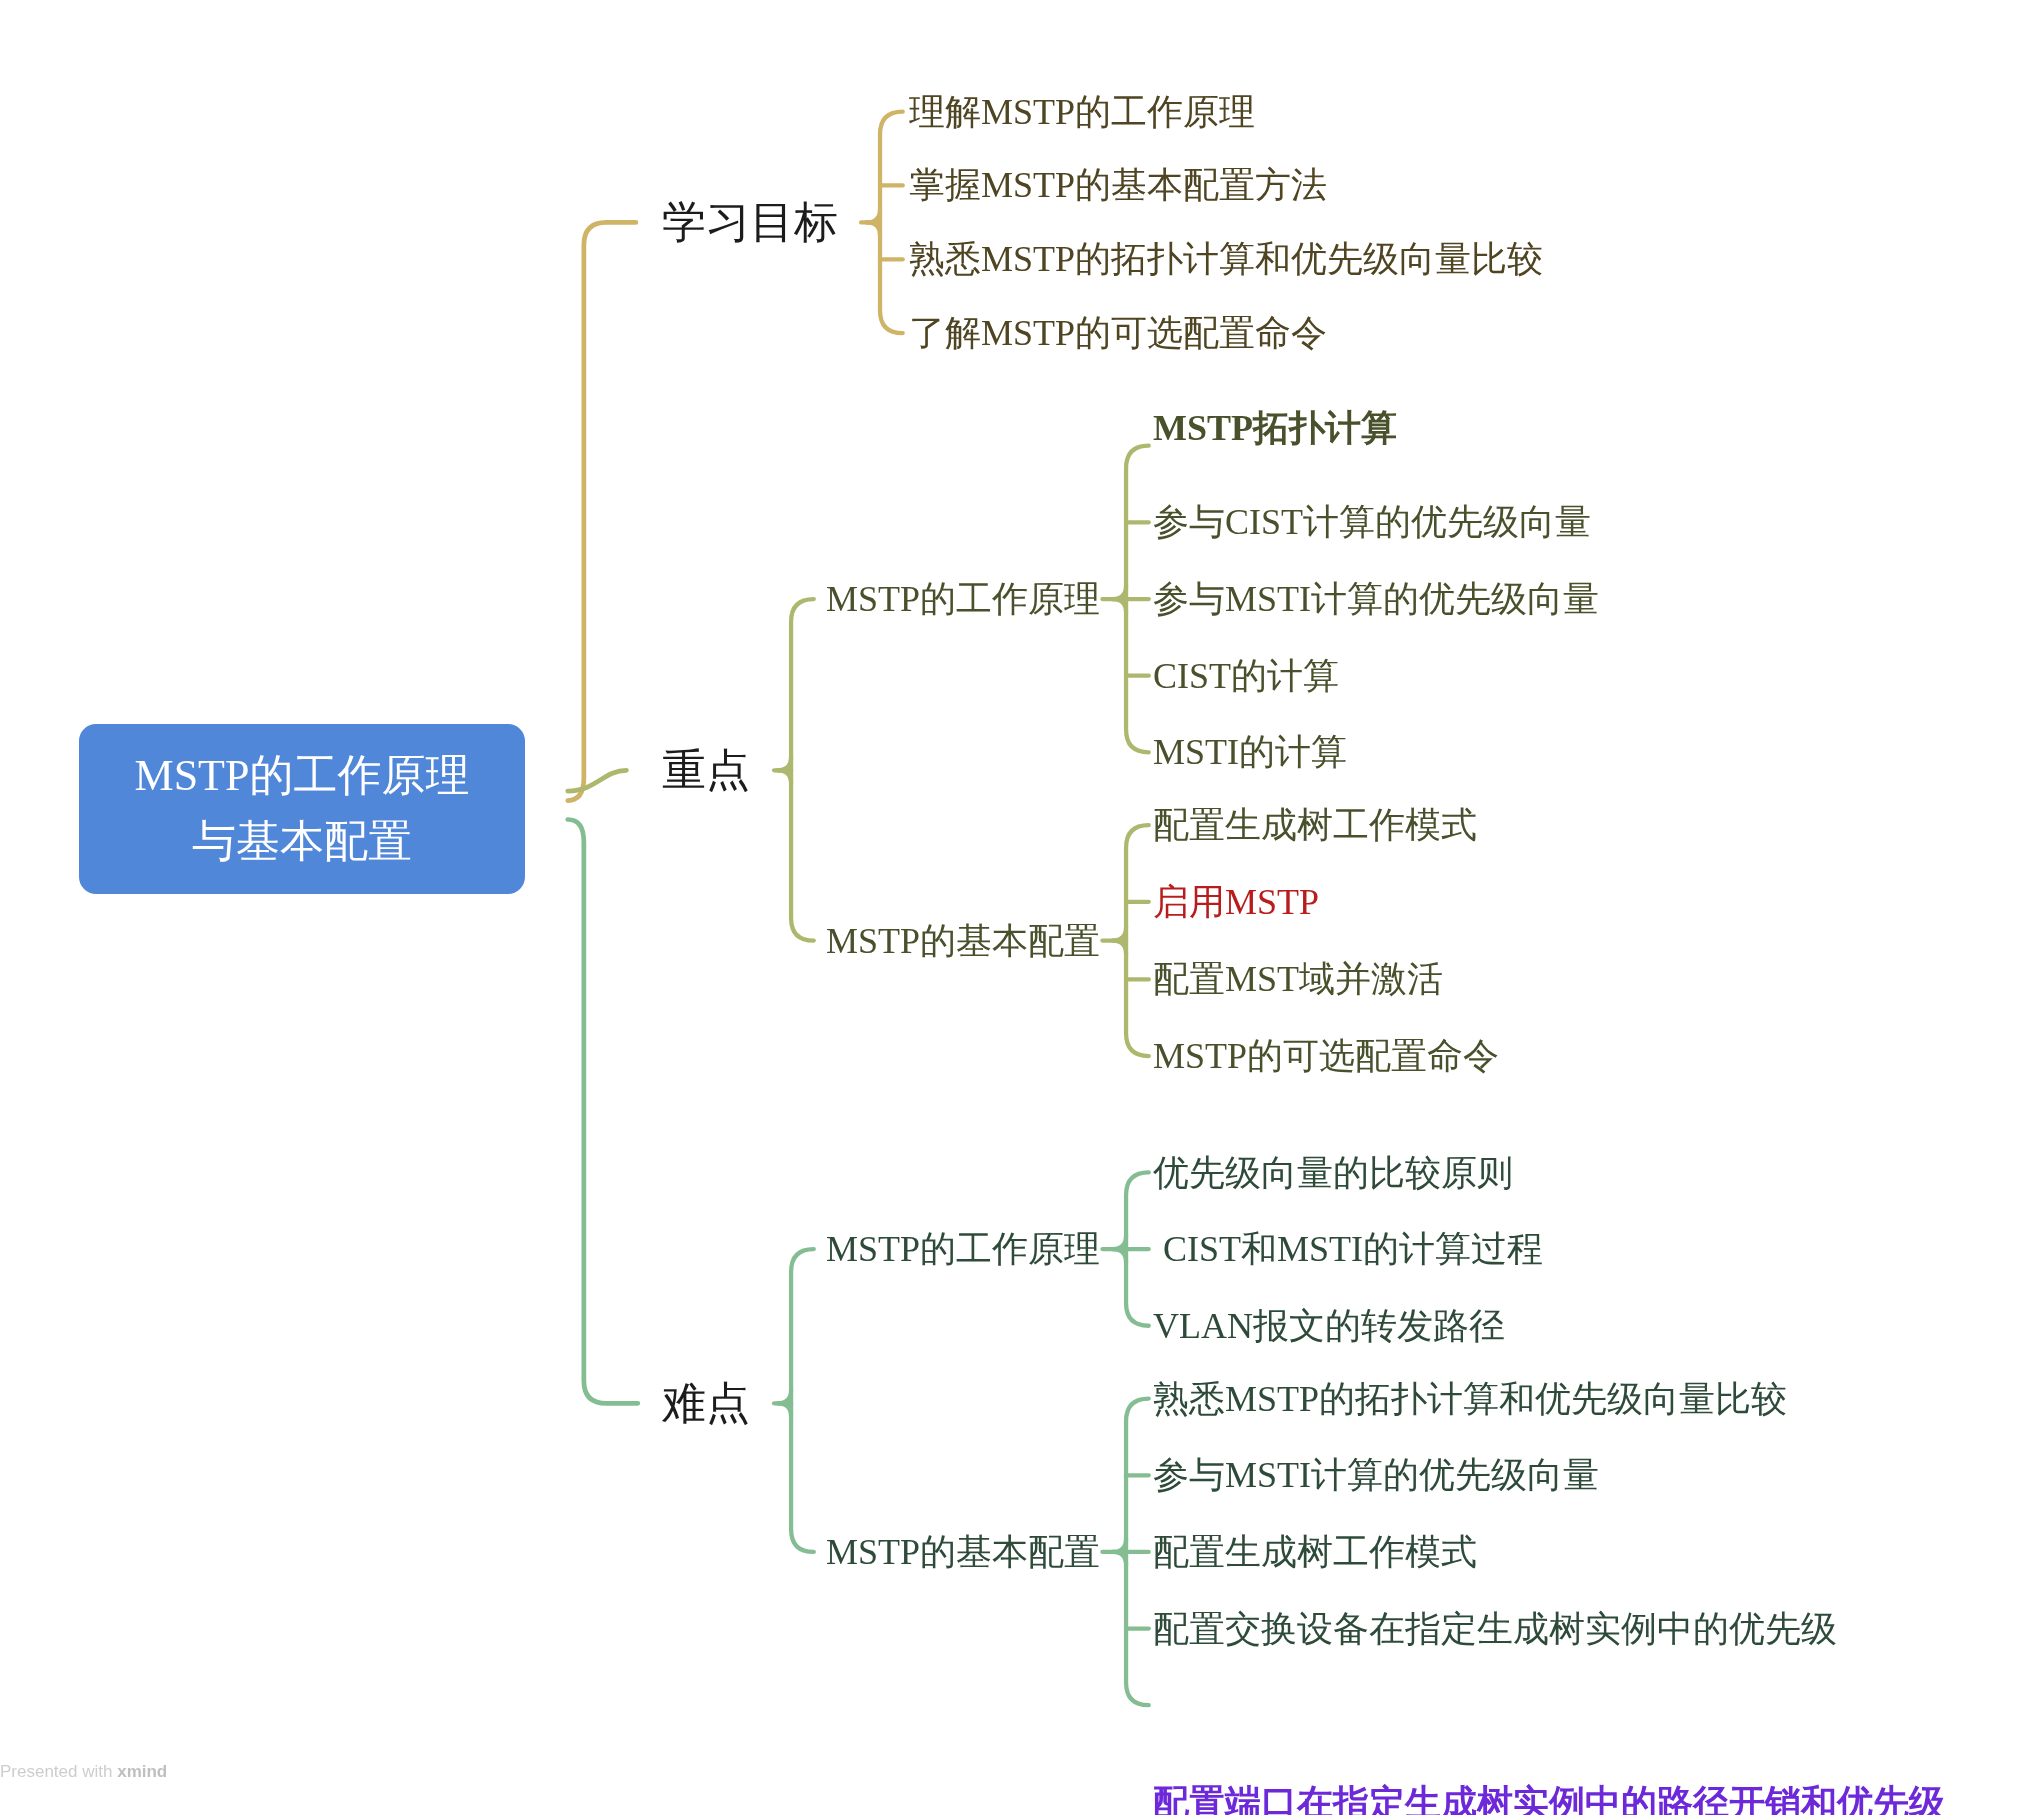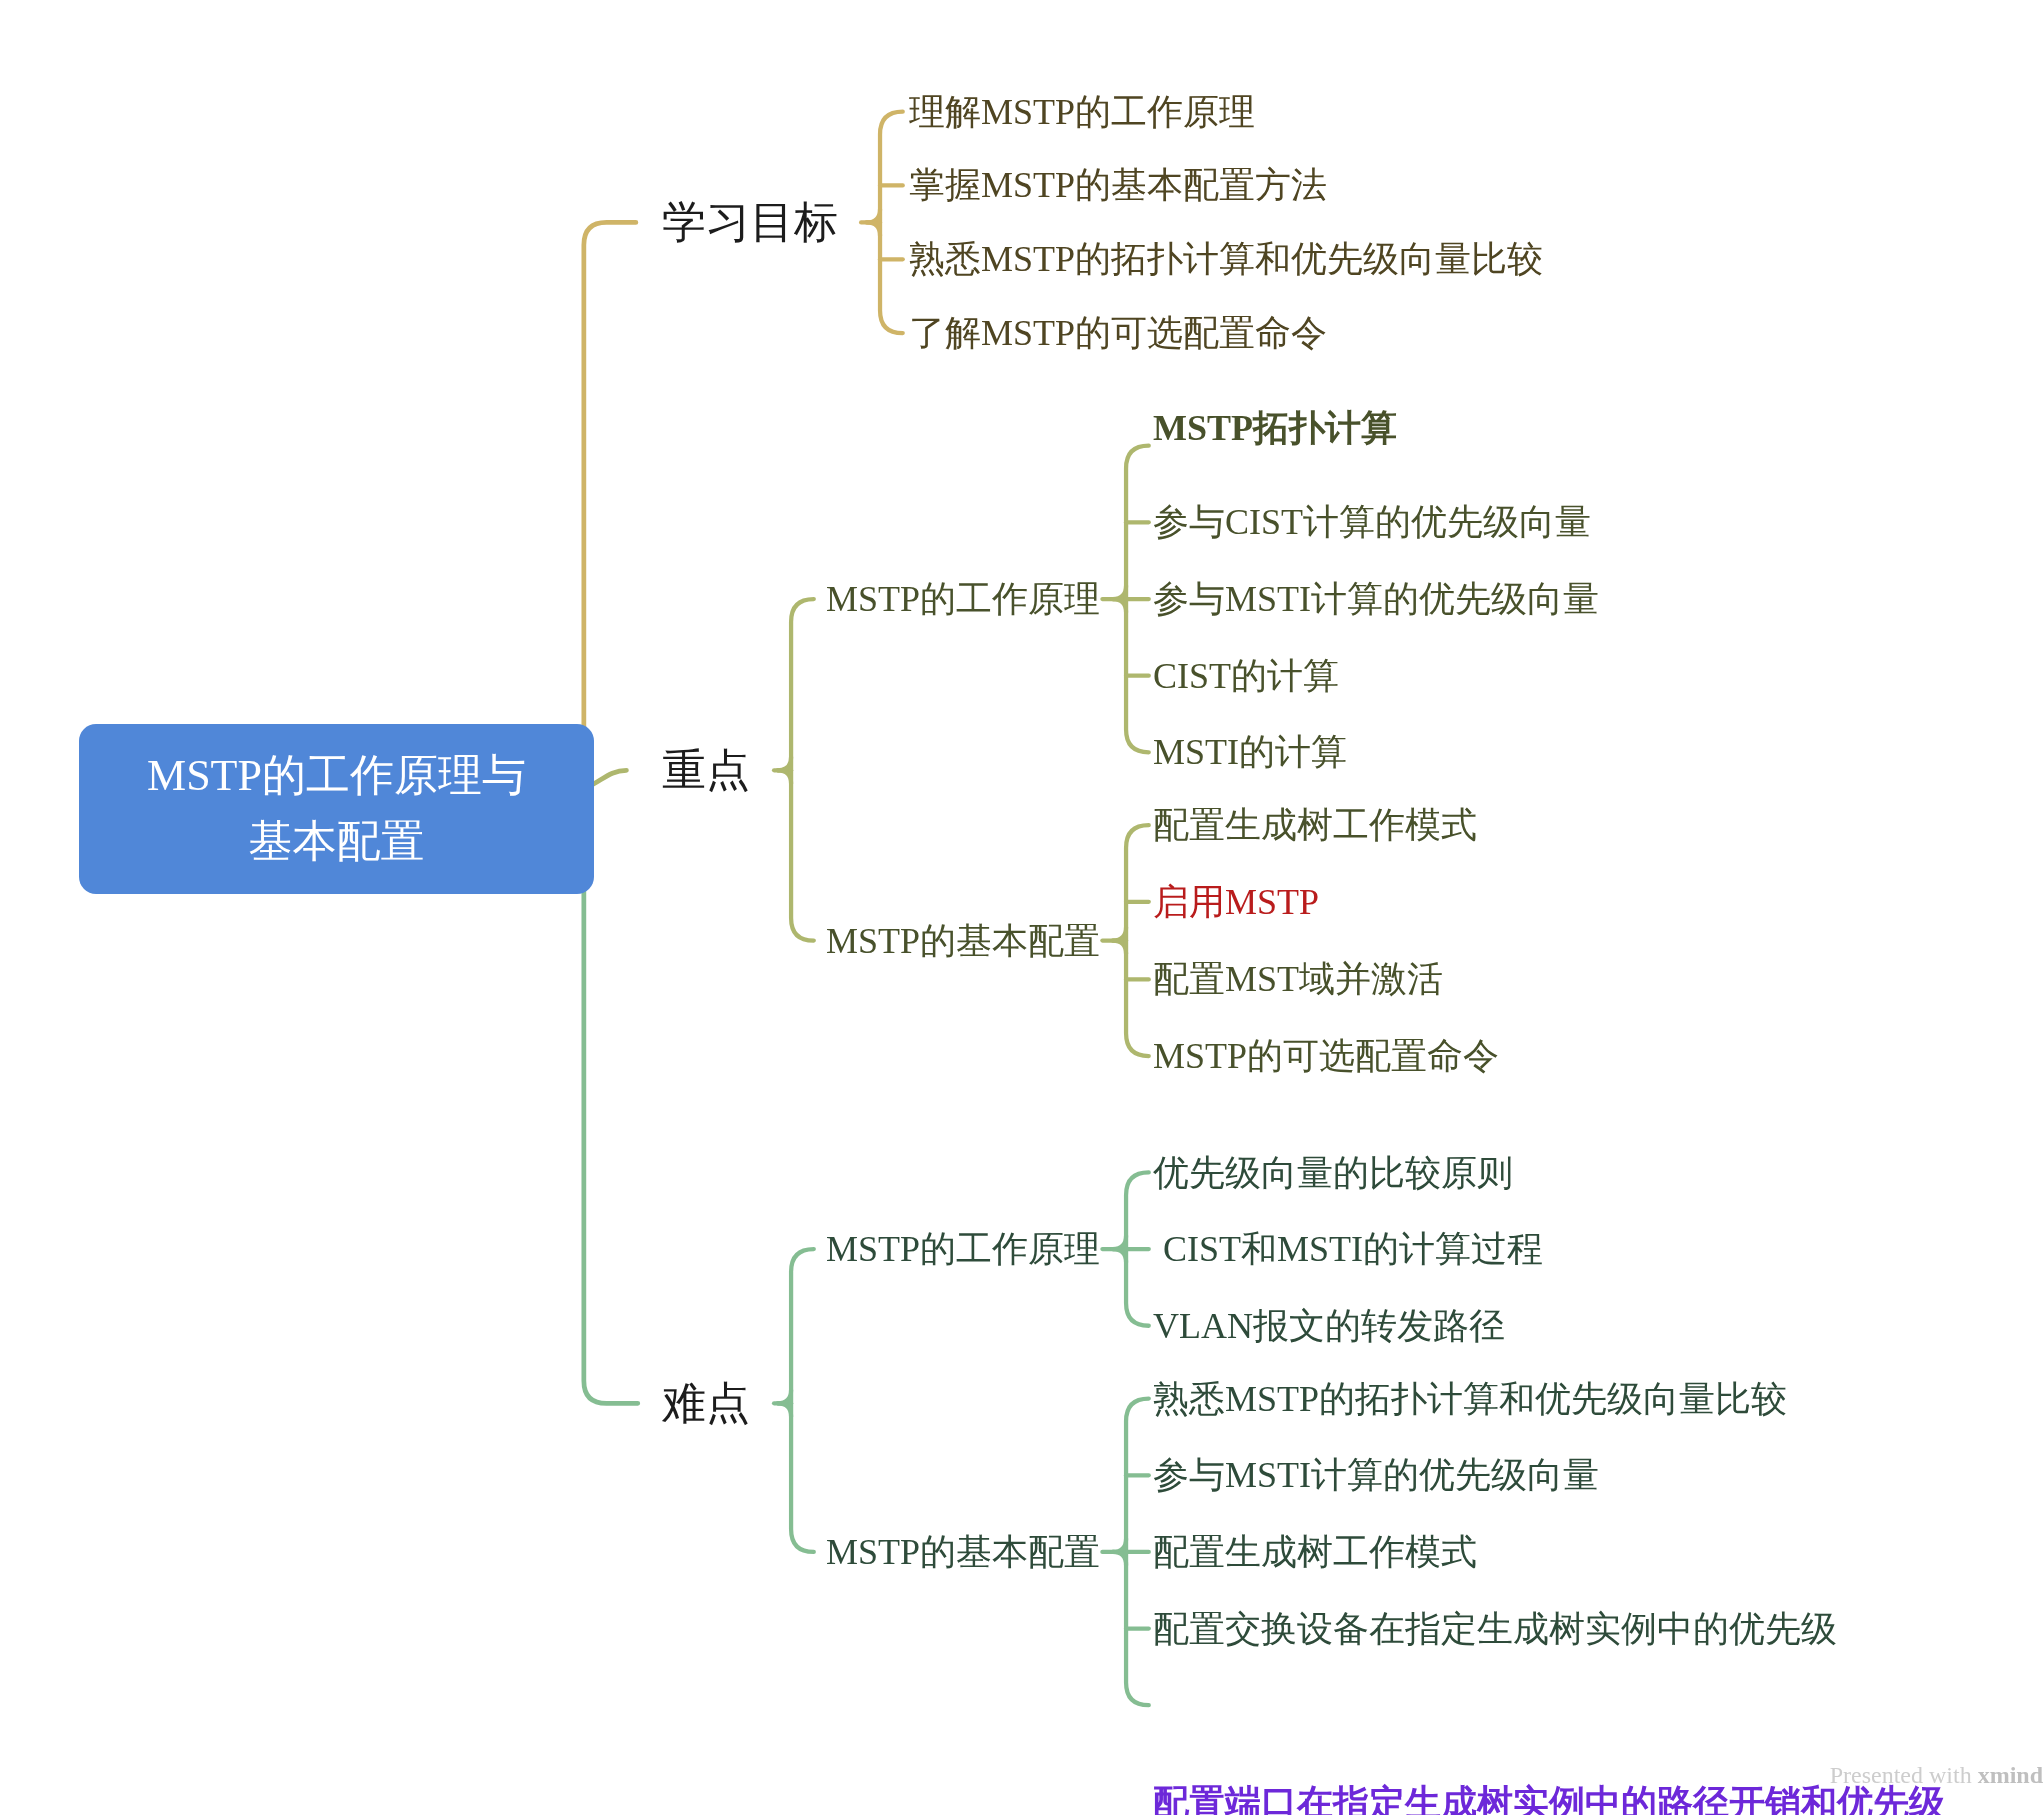--- a/index.html
+++ b/index.html
@@ -12,21 +12,21 @@
     font-family: "Liberation Sans", sans-serif;
   }
   #links {
     position: absolute;
     left: 0; top: 0;
     width: 2043px; height: 1815px;
   }
   #root-node {
     position: absolute;
     left: 79px; top: 724px;
-    width: 515px; height: 170px;
+    width: 446px; height: 170px;
     box-sizing: border-box;
     padding: 0 53px;
     border-radius: 17px;
     background: #5087d8;
     color: #ffffff;
     font-family: "Liberation Serif", serif;
     font-size: 44px;
     line-height: 1.5;
     display: flex;
     align-items: center;
@@ -44,23 +44,23 @@
   .topic.l1 {
     font-family: "Liberation Sans", sans-serif;
     font-size: 44px;
     color: #1c1c1c;
     letter-spacing: 0px;
   }
   #footer {
     position: absolute;
     left: 0; right: 0;
     top: 1762px;
-    text-align: right;
-    font-family: Liberation Serif, serif;
-    font-size: 24px;
+    text-align: left;
+    font-family: Liberation Sans, sans-serif;
+    font-size: 17px;
     color: #cdcdcd;
   }
   #footer .brand {
     font-weight: bold;
     color: #bfbfbf;
   }
 </style>
 </head>
 <body>
 

